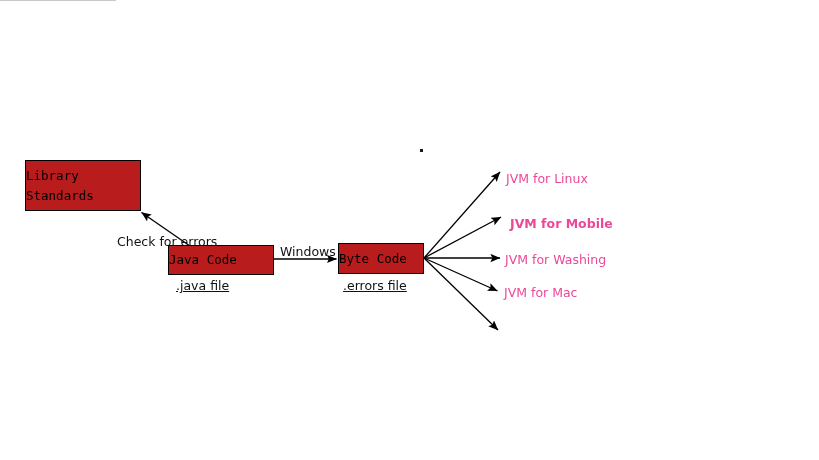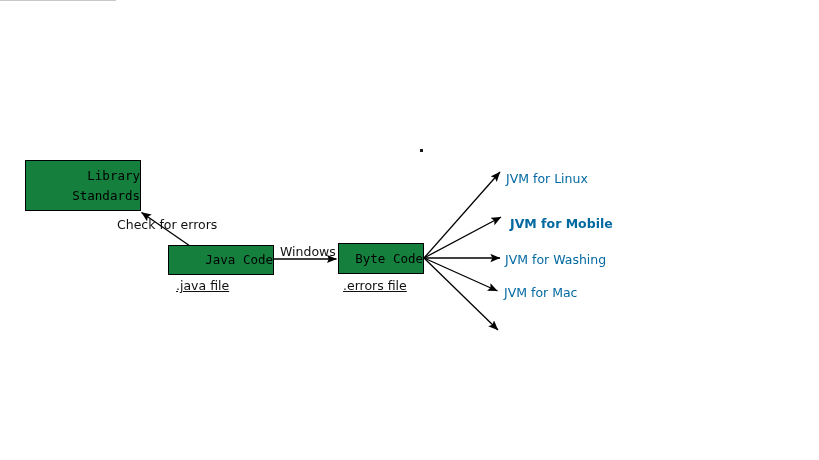--- a/index.html
+++ b/index.html
@@ -28,24 +28,24 @@
     left: 420px;
     top: 149px;
     width: 3px;
     height: 3px;
     background: #1a1a1a;
   }
   .node-box {
     position: absolute;
     box-sizing: border-box;
     border: 1px solid #000000;
-    background: #15803d;
+    background: #b91c1c;
     display: flex;
     flex-direction: column;
-    align-items: flex-end;
+    align-items: flex-start;
     justify-content: center;
     color: #000000;
   }
   .node-label {
     font-family: "DejaVu Sans Mono", "Liberation Mono", monospace;
     font-size: 12.5px;
     line-height: 1.55;
     white-space: nowrap;
     color: #000000;
   }
@@ -86,31 +86,31 @@
   .edge-label {
     position: absolute;
     font-family: "DejaVu Sans", "Liberation Sans", sans-serif;
     font-size: 12.5px;
     color: #111111;
     white-space: nowrap;
     background: transparent;
   }
   #label-check-errors {
     left: 117px;
-    top: 217px;
+    top: 234px;
   }
   #label-compiler {
     left: 280px;
     top: 244px;
   }
   .target-label {
     position: absolute;
     font-family: "DejaVu Sans", "Liberation Sans", sans-serif;
     font-size: 12.5px;
-    color: #0369a1;
+    color: #ec4899;
     white-space: nowrap;
     line-height: 1.5;
   }
   #target-linux   { left: 506px; top: 170px; }
   #target-mobile  { left: 510px; top: 215px; font-weight: bold; }
   #target-windows { left: 505px; top: 251px; }
   #target-mac     { left: 504px; top: 284px; }
   #target-washing { left: 504px; top: 322px; }
   svg.arrow-layer {
     position: absolute;

